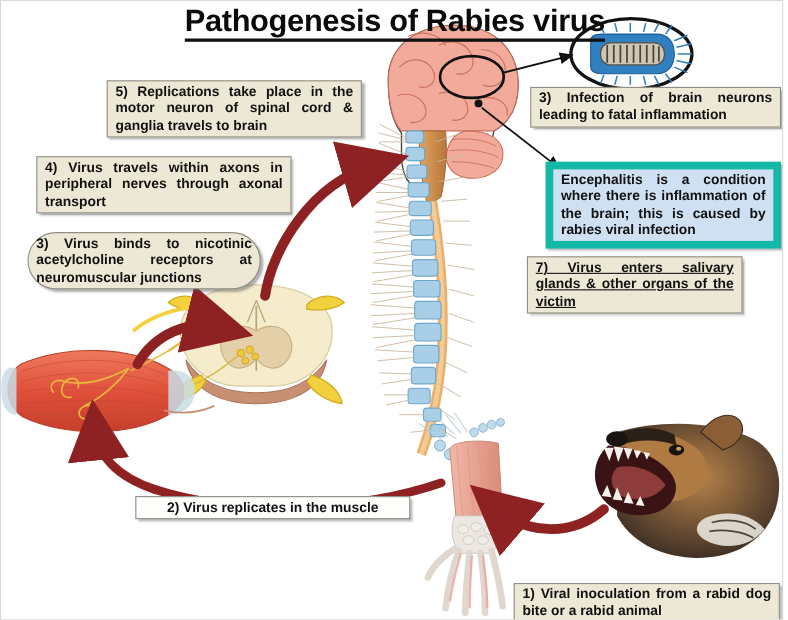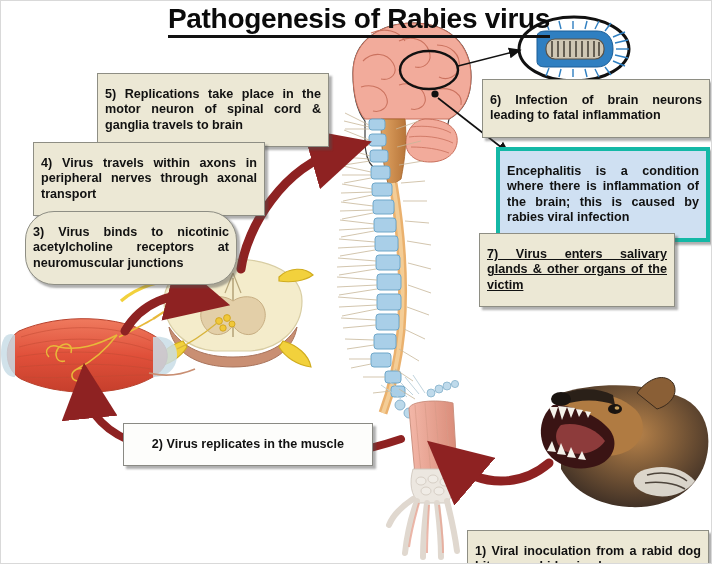--- a/index.html
+++ b/index.html
@@ -11,26 +11,26 @@
   }
   #art{position:absolute;left:0;top:0;width:716px;height:564px;}
   .title{
     position:absolute;left:0;top:2px;width:716px;text-align:center;
     font-size:28px;font-weight:bold;color:#0b0b0b;letter-spacing:-0.3px;
   }
   .title span{border-bottom:3px solid #111;padding-bottom:1px;}
   .box{
     position:absolute;box-sizing:border-box;
     font-size:12.6px;font-weight:bold;line-height:1.22;color:#111;
-    padding:13px 7px;text-align:justify;
+    padding:2px 7px;text-align:justify;
     box-shadow:2.5px 2.5px 2px rgba(80,80,80,.45);
   }
   .box.beige{background:#ece8d5;border:1px solid #8e8e84;}
-  .box.blue{background:#cfe0f2;border:4px solid #14b8a6;}
-  .box.white{background:#fdfdfb;border:1px solid #8a8a84;text-align:center;}
+  .box.blue{background:#cfe0f2;border:7px solid #14b8a6;}
+  .box.white{background:#fdfdfb;border:1px solid #8a8a84;text-align:center;margin-top:28px;}
 </style>
 </head>
 <body>
 
 <div id="stage">
 
   <svg id="art" viewBox="0 0 716 564">
     <defs>
       <marker id="redhead" markerWidth="7" markerHeight="7" refX="3.2" refY="3.5" orient="auto">
         <path d="M0,0 L7,3.5 L0,7 z" fill="#8e2222"></path>
@@ -357,21 +357,21 @@
     <path d="M124 330 C140 302 172 290 196 296" fill="none" stroke="#8e2222" stroke-width="9" stroke-linecap="round" marker-end="url(#redhead)"></path>
     <path d="M240 268 C246 226 282 166 338 150" fill="none" stroke="#8e2222" stroke-width="9" stroke-linecap="round" marker-end="url(#redhead)"></path>
   </svg>
 
   <div class="title">
     <span>Pathogenesis of Rabies virus</span>
   </div>
 
   <div class="box beige" style="left:96px;top:72px;width:232px;">5) Replications take place in the motor neuron of spinal cord &amp; ganglia travels to brain</div>
 
-  <div class="box beige" style="left:481px;top:78px;width:228px;">6) Infection of brain neurons leading to fatal inflammation</div>
+  <div class="box beige" style="left:481px;top:78px;width:228px;">3) Infection of brain neurons leading to fatal inflammation</div>
 
   <div class="box beige" style="left:32px;top:141px;width:232px;">4) Virus travels within axons in peripheral nerves through axonal transport</div>
 
   <div class="box blue" style="left:495px;top:146px;width:214px;">Encephalitis is a condition where there is inflammation of the brain; this is caused by rabies viral infection</div>
 
   <div class="box beige" style="left:24px;top:210px;width:212px;border-radius:29px;">3) Virus binds to nicotinic acetylcholine receptors at neuromuscular junctions</div>
 
   <div class="box beige" style="left:478px;top:232px;width:196px;text-decoration:underline;">7) Virus enters salivary glands &amp; other organs of the victim</div>
 
   <div class="box white" style="left:122px;top:422px;width:250px;">2) Virus replicates in the muscle</div>

